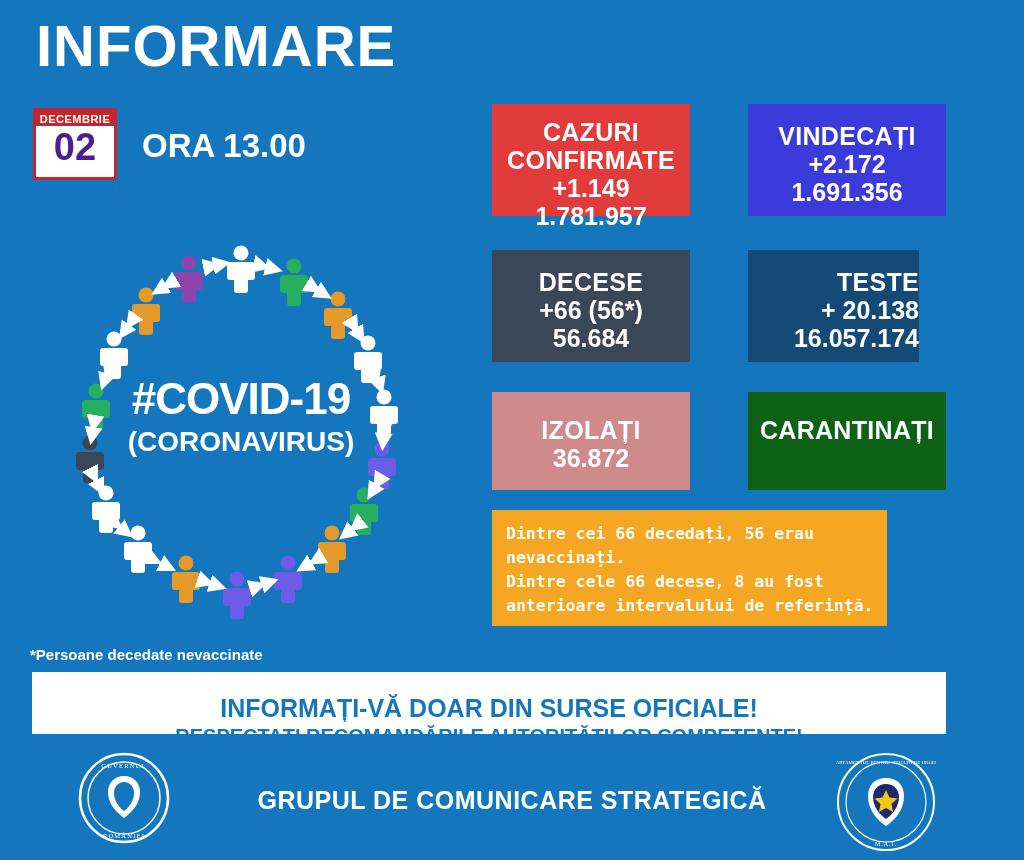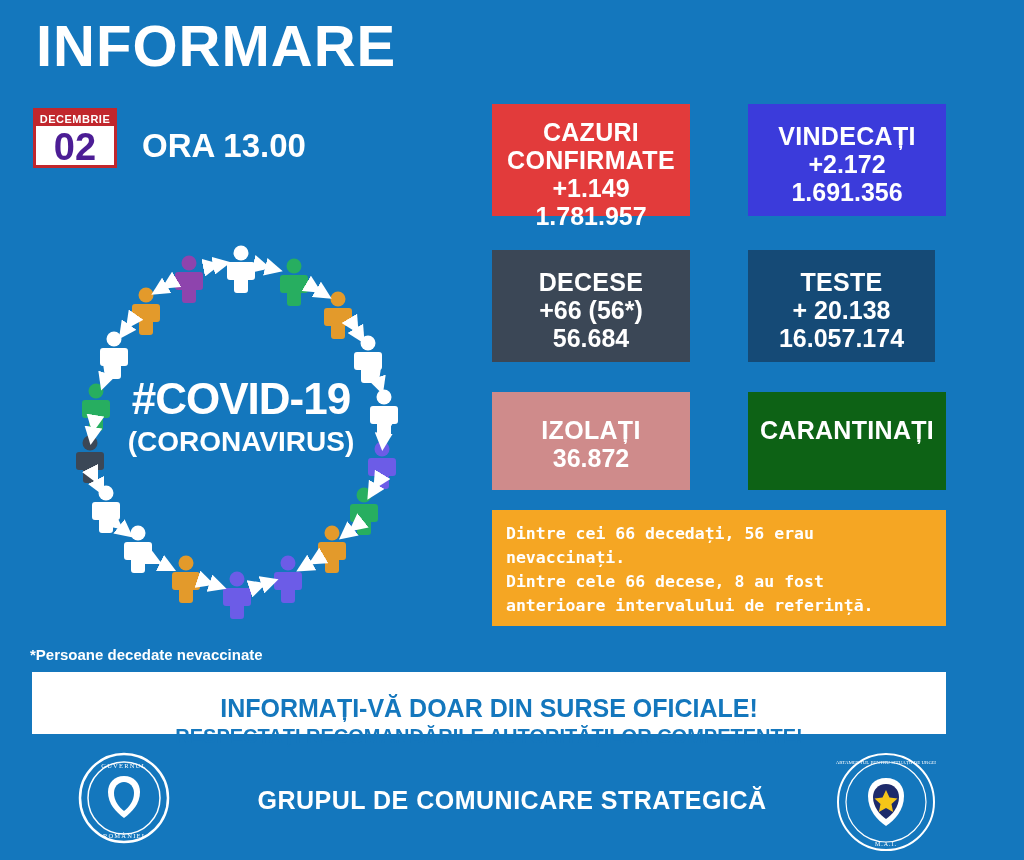--- a/index.html
+++ b/index.html
@@ -12,21 +12,21 @@
   }
   
   .title {
     position: absolute; left: 36px; top: 12px;
     font-size: 58px; font-weight: bold; color: #ffffff;
     letter-spacing: 1px;
   }
   
   .date-badge {
     position: absolute; left: 33px; top: 108px;
-    width: 84px; height: 60px;
+    width: 84px; height: 72px;
     background: #ffffff; border: 3px solid #c1272d;
     text-align: center;
   }
   .date-badge .month {
     background: #c1272d; color: #ffffff;
     font-size: 11px; font-weight: bold; letter-spacing: .5px;
     padding: 2px 0 1px;
   }
   .date-badge .day {
     color: #4c1d95; font-size: 38px; font-weight: bold; line-height: 42px;
@@ -55,30 +55,30 @@
     padding-top: 18px;
     line-height: 1.12;
   }
   .box .label { font-size: 25px; font-weight: bold; letter-spacing: .3px; }
   .box .v1, .box .v2 { font-size: 25px; font-weight: bold; }
   .box.two-line { padding-top: 14px; }
 
   #box-cazuri      { left: 492px; top: 104px;  width: 198px; height: 112px; background: #e23b3b; }
   #box-vindecati   { left: 748px; top: 104px;  width: 198px; height: 112px; background: #3b3bdb; }
   #box-decese      { left: 492px; top: 250px;  width: 198px; height: 112px; background: #3b4756; }
-  #box-teste       { left: 748px; top: 250px;  width: 187px; height: 112px; background: #154a76; }
+  #box-teste       { left: 748px; top: 250px;  width: 171px; height: 112px; background: #154a76; text-align: right; }
   #box-izolati     { left: 492px; top: 392px;  width: 198px; height: 98px;  background: #cf8b8b; }
   #box-carantinati { left: 748px; top: 392px;  width: 198px; height: 98px;  background: #0d6215; }
 
   #box-izolati .label, #box-carantinati .label { margin-top: 6px; }
 
   
   .note-box {
     position: absolute; left: 492px; top: 510px;
-    width: 454px; height: 116px;
+    width: 395px; height: 116px;
     background: #f5a623; color: #ffffff;
     font-family: "DejaVu Sans Mono", monospace;
     font-size: 16.5px; font-weight: bold;
     padding: 12px 12px 0 14px;
     text-align: justify;
     line-height: 1.45;
   }
   
   .note-line { display: block; }
 

